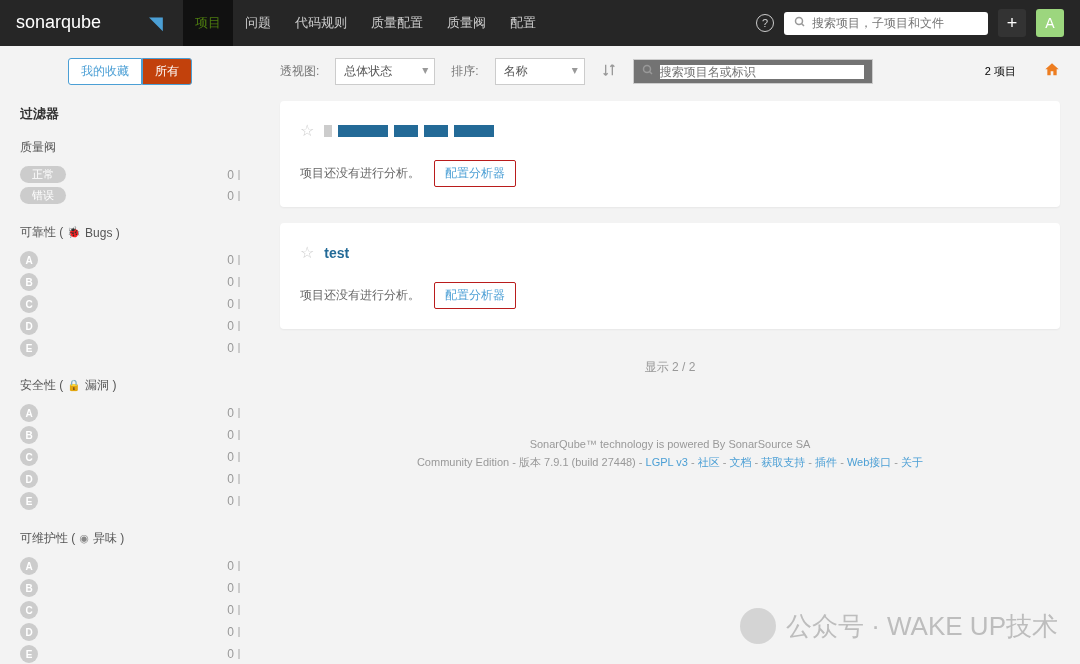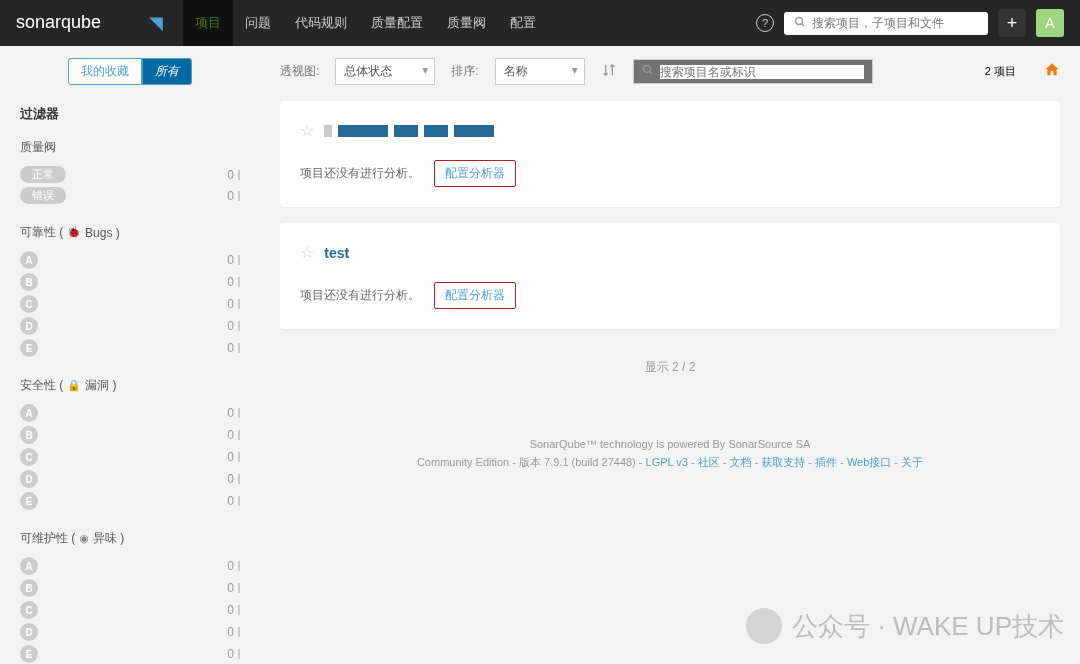--- a/index.html
+++ b/index.html
@@ -15,21 +15,21 @@
 .search-box { background: #fff; border-radius: 3px; display: flex; align-items: center; padding: 4px 10px; width: 204px; }
 .search-box input { border: none; outline: none; font-size: 12px; width: 100%; }
 .search-icon { color: #999; margin-right: 6px; }
 .plus-btn { background: #333; color: #fff; width: 28px; height: 28px; border-radius: 3px; display: flex; align-items: center; justify-content: center; font-size: 18px; cursor: pointer; }
 .avatar { background: #9cd67e; color: #fff; width: 28px; height: 28px; border-radius: 3px; display: flex; align-items: center; justify-content: center; font-size: 14px; cursor: pointer; }
 .main { display: flex; }
 .sidebar { width: 260px; padding: 12px 20px; background: #f3f3f3; }
 .fav-tabs { display: flex; justify-content: center; margin-bottom: 20px; }
 .tab-btn { border: 1px solid #4b9fd5; padding: 4px 12px; font-size: 12px; cursor: pointer; }
 .tab-btn.left { border-radius: 3px 0 0 3px; background: #fff; color: #4b9fd5; }
-.tab-btn.right { border-radius: 0 3px 3px 0; background: #0369a1; color: #fff; font-style: italic; }
+.tab-btn.right { border-radius: 0 3px 3px 0; background: #c2410c; color: #fff; }
 .filter-title { font-weight: bold; margin-bottom: 16px; color: #333; }
 .filter-group { margin-bottom: 18px; }
 .filter-group-title { font-size: 12px; color: #555; margin-bottom: 8px; display: flex; align-items: center; gap: 4px; }
 .filter-row { display: flex; align-items: center; justify-content: space-between; padding: 2px 0; cursor: pointer; }
 .pill { background: #ccc; color: #fff; border-radius: 10px; padding: 1px 12px; font-size: 11px; min-width: 44px; text-align: center; }
 .rating { background: #ccc; color: #fff; border-radius: 50%; width: 18px; height: 18px; display: flex; align-items: center; justify-content: center; font-size: 10px; font-weight: bold; }
 .count { color: #999; font-size: 12px; display: flex; align-items: center; gap: 4px; }
 .count-bar { width: 2px; height: 10px; background: #ccc; }
 .content { flex: 1; padding: 12px 20px; }
 .toolbar { display: flex; align-items: center; gap: 16px; margin-bottom: 16px; }
@@ -45,21 +45,21 @@
 .card-header { display: flex; align-items: center; gap: 10px; margin-bottom: 20px; }
 .star { color: #ccc; font-size: 16px; cursor: pointer; }
 .proj-name { color: #236a97; font-weight: bold; font-size: 14px; cursor: pointer; }
 .redacted { display: inline-flex; gap: 6px; }
 .redacted span { background: #236a97; height: 12px; display: inline-block; }
 .card-body { display: flex; align-items: center; gap: 14px; color: #666; font-size: 12px; }
 .config-btn { border: 1px solid #b91c1c; color: #4b9fd5; background: #fff; padding: 4px 10px; border-radius: 2px; font-size: 12px; cursor: pointer; }
 .showing { text-align: center; color: #999; font-size: 12px; margin-top: 30px; }
 .footer { text-align: center; color: #999; font-size: 11px; margin-top: 60px; line-height: 1.6; }
 .footer a { color: #4b9fd5; text-decoration: none; }
-.watermark { position: fixed; bottom: 20px; right: 16px; color: #999; font-size: 26px; opacity: 0.6; display: flex; align-items: center; gap: 10px; pointer-events: none; }
+.watermark { position: fixed; bottom: 20px; right: 22px; color: #999; font-size: 26px; opacity: 0.6; display: flex; align-items: center; gap: 10px; pointer-events: none; }
 .wm-icon { width: 36px; height: 36px; background: #c0c0c0; border-radius: 50%; position: relative; }
 .small-icon { font-size: 11px; color: #888; }
 </style>
 </head>
 <body>
 
 <div class="header">
   <div class="logo">
     <span>sonarqube</span>
     <span class="logo-mark">◥</span>

